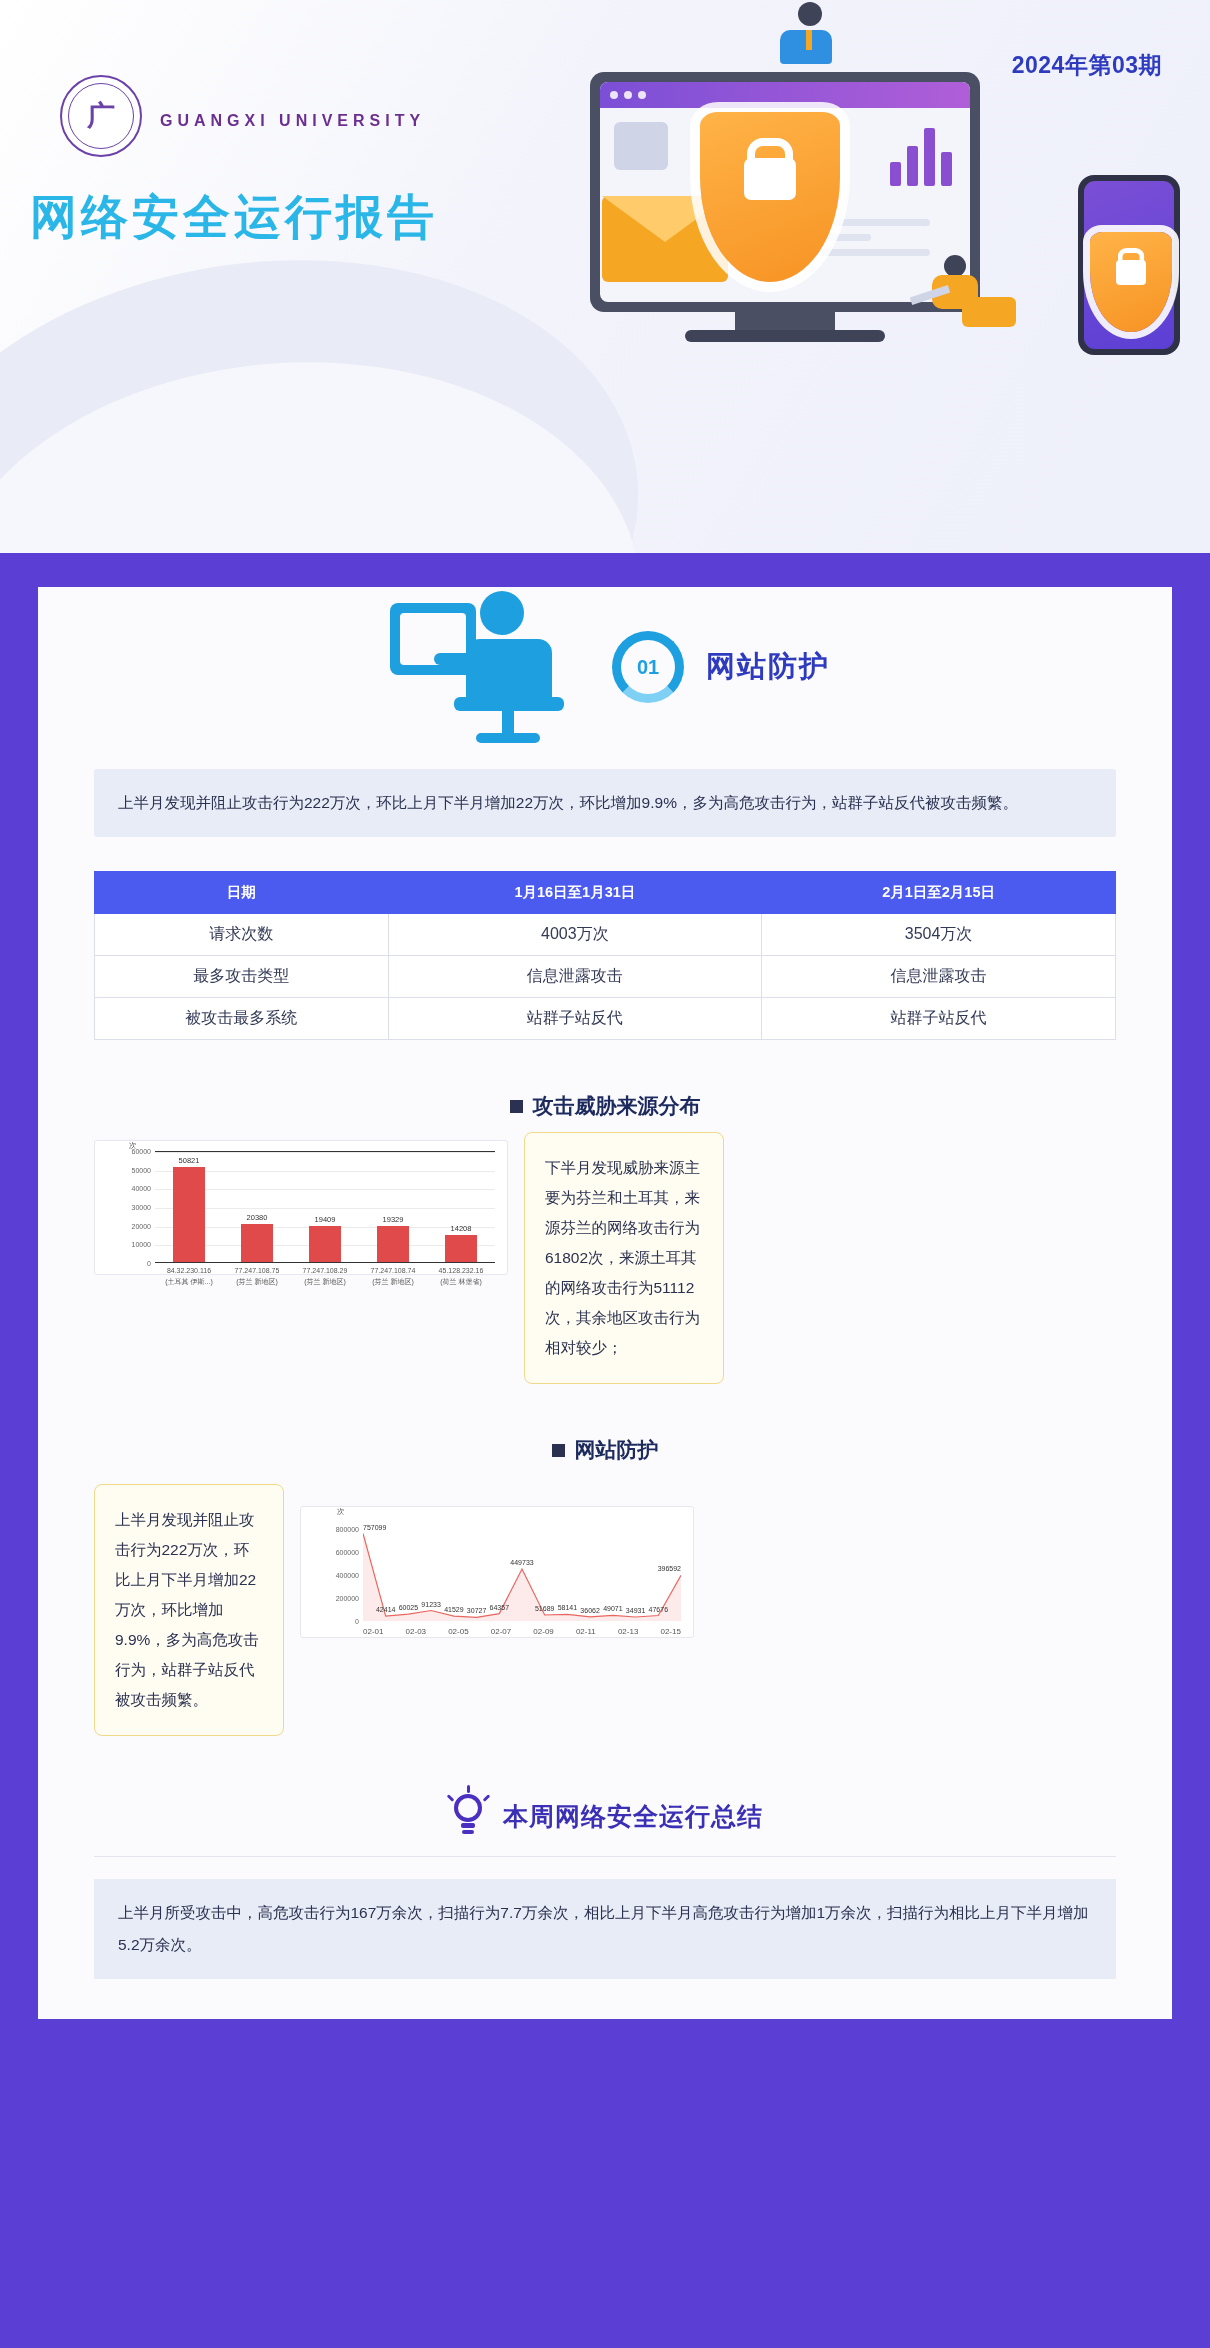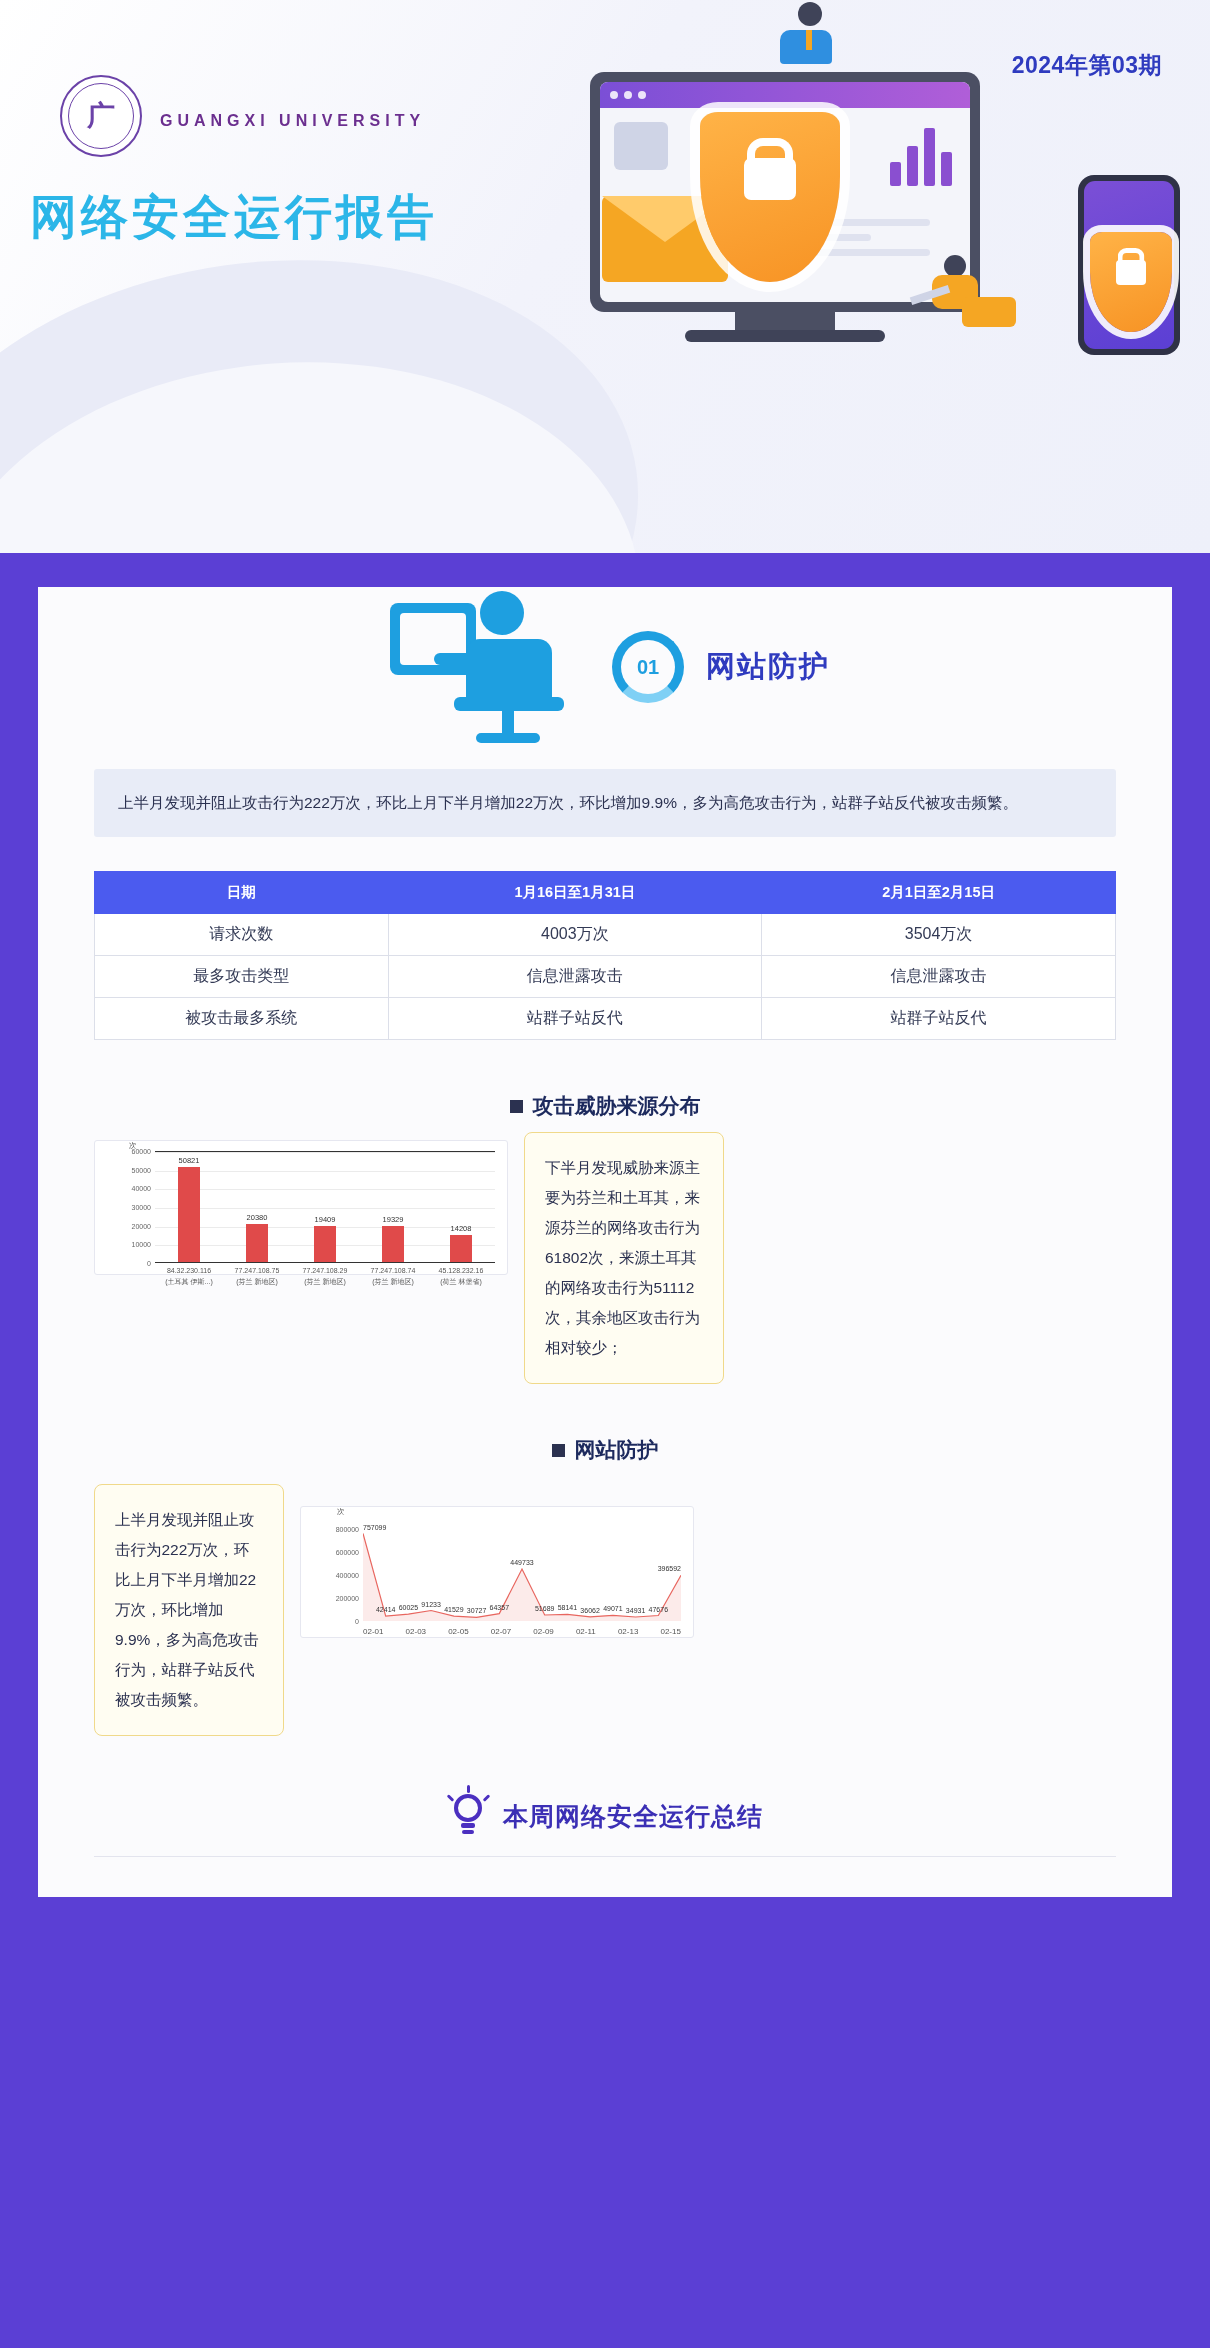--- a/index.html
+++ b/index.html
@@ -168,21 +168,21 @@
   }
 
   
   .bar-chart { width:392px; height:140px; position:relative; }
   .bc-yaxis { position:absolute; left:0; top:0; width:46px; height:112px; }
   .bc-yaxis div { position:absolute; right:2px; font-size:7px; color:#666; transform:translateY(-50%); }
   .bc-unit { position:absolute; left:22px; top:-10px; font-size:7.5px; color:#555; }
   .bc-plot { position:absolute; left:48px; right:4px; top:0; height:112px; border-top:1px solid #333; }
   .bc-plot .gridline { position:absolute; left:0; right:0; border-top:1px solid #ebebeb; }
   .bc-bars { position:absolute; left:0; right:0; bottom:0; height:112px; display:flex; align-items:flex-end; justify-content:space-around; border-bottom:1px solid #333; }
-  .bc-bar { width:22px; background:#e04a4a; position:relative; }
+  .bc-bar { width:32px; background:#e04a4a; position:relative; }
   .bc-bar span { position:absolute; top:-11px; left:50%; transform:translateX(-50%); font-size:7.5px; color:#333; white-space:nowrap; }
   .bc-xlabels { position:absolute; left:48px; right:4px; top:114px; display:flex; justify-content:space-around; }
   .bc-xlabels div { width:74px; text-align:center; font-size:7px; color:#555; line-height:11px; }
 
   
   .line-chart { width:372px; height:140px; position:relative; }
   .lc-yaxis { position:absolute; left:0; top:0; width:48px; height:104px; }
   .lc-yaxis div { position:absolute; right:2px; font-size:7px; color:#666; transform:translateY(-50%); }
   .lc-unit { position:absolute; left:24px; top:-10px; font-size:7.5px; color:#555; }
   .lc-plot { position:absolute; left:50px; right:4px; top:0; height:104px; }
@@ -439,17 +439,18 @@
           <div class="glass"></div>
             <div class="base2"></div>
             <div class="base3"></div>
           <div class="ray" style="left:20px;top:-7px;"></div>
           <div class="ray" style="left:2px;top:2px;transform:rotate(-45deg);"></div>
           <div class="ray" style="left:38px;top:2px;transform:rotate(45deg);"></div>
         </div>
         <div class="summary-title">本周网络安全运行总结</div>
       </div>
       <div class="summary-rule"></div>
+      <div class="summary-box">上半月所受攻击中，高危攻击行为167万余次，扫描行为7.7万余次，相比上月下半月高危攻击行为增加1万余次，扫描行为相比上月下半月增加5.2万余次。</div>
 
     </div>
   </div>
 
 </div>
 
 </body></html>

